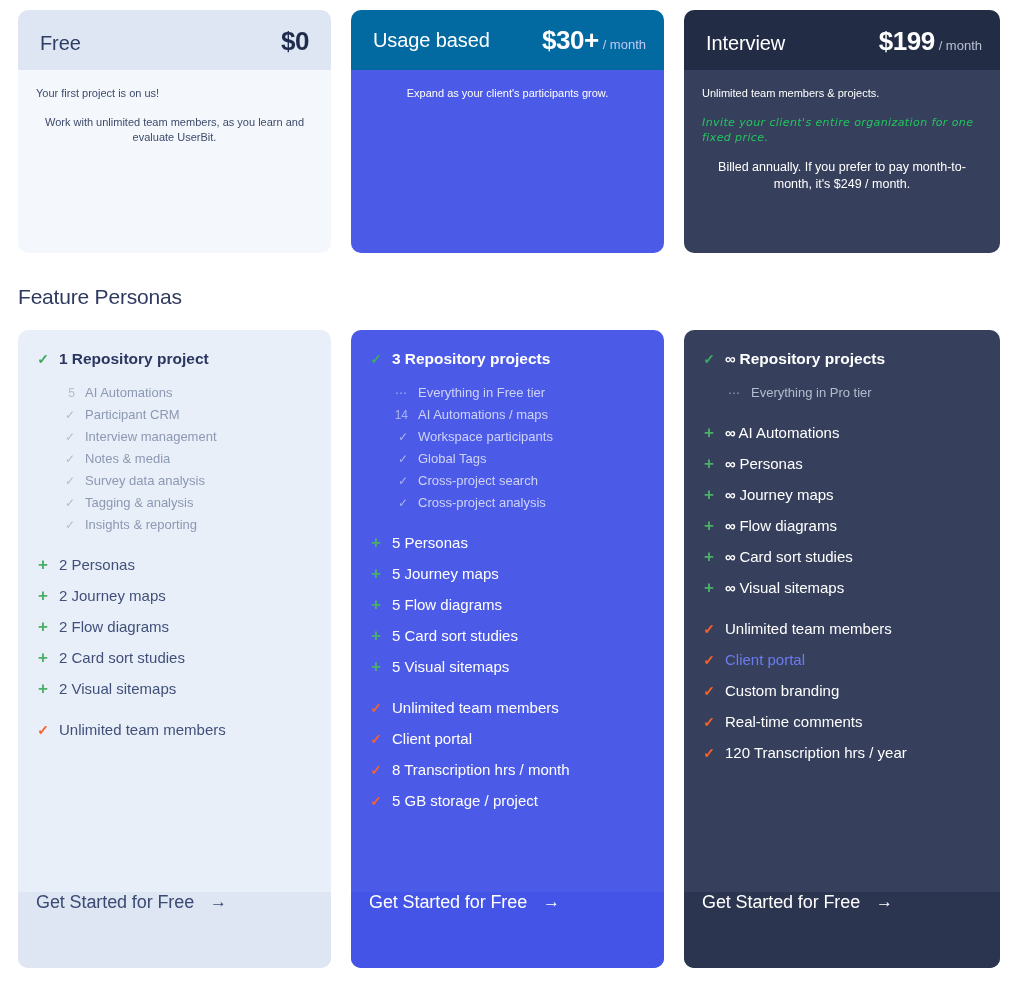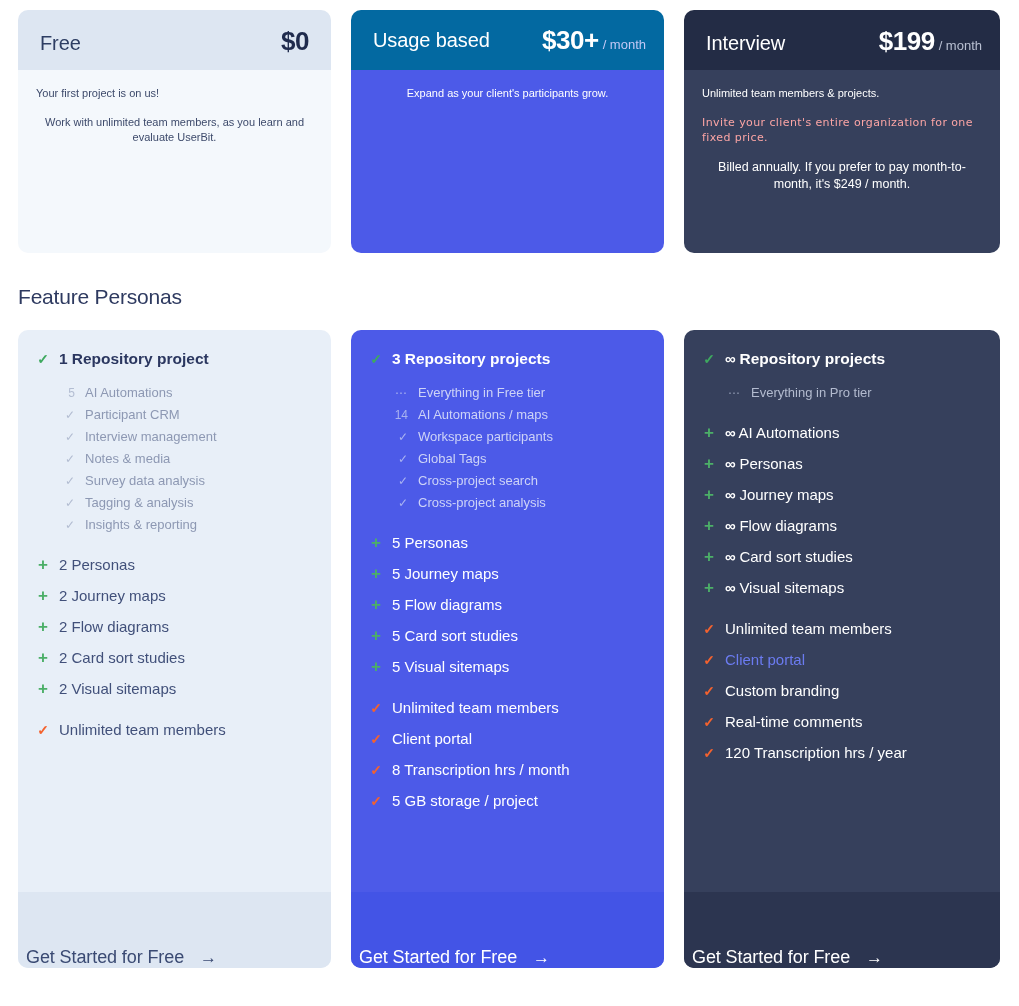--- a/index.html
+++ b/index.html
@@ -48,24 +48,25 @@
   .plan-price-wrap { display: flex; align-items: baseline; gap: 4px; }
   .plan-price { font-size: 26px; font-weight: bold; letter-spacing: -0.5px; }
   .plan-period { font-size: 13px; }
 
   .plan-body { flex: 1; padding: 16px 18px 18px 18px; }
   .plan-body p { font-size: 11px; line-height: 1.37; margin-bottom: 14px; }
   .plan-body p:last-child { margin-bottom: 0; text-align: center; }
 
   .script-line {
     font-family: "DejaVu Sans", sans-serif;
+    font-style: italic;
     font-size: 16px;
     line-height: 1.45;
     letter-spacing: 0.4px;
-    color: #fca5a5;
+    color: #22c55e;
     margin-bottom: 12px;
   }
   .fineprint { font-size: 12.5px !important; line-height: 1.35 !important; }
 
   
   .plan.free .plan-head { background: #dde6f2; color: #2d3d63; }
   .plan.free .plan-body { background: #f4f8fc; color: #3d4a6b; }
   .plan.free .plan-price { color: #1f2b4d; }
 
   
@@ -163,23 +164,23 @@
   .fcol.unlimited { background: #36405c; }
   .fcol.unlimited .fcol-body { color: #ffffff; }
   .fcol.unlimited .subrow { color: #b3bbcf; }
   .fcol.unlimited .subrow .mark { color: #939cb4; }
 
   .link-blue { color: #6b7bf0; }
 
   
   .cta {
     display: flex;
-    align-items: flex-end;
+    align-items: flex-start;
     gap: 16px;
-    padding: 0 8px;
+    padding: 0 18px;
     height: 76px;
     font-size: 18px;
     cursor: pointer;
     letter-spacing: -0.1px;
   }
   .cta .arrow { font-size: 17px; }
 
   .fcol.free .cta { background: #dde6f2; color: #3a4a73; }
   .fcol.usage .cta { background: #4354e6; color: #ffffff; }
   .fcol.unlimited .cta { background: #2c3550; color: #ffffff; }

